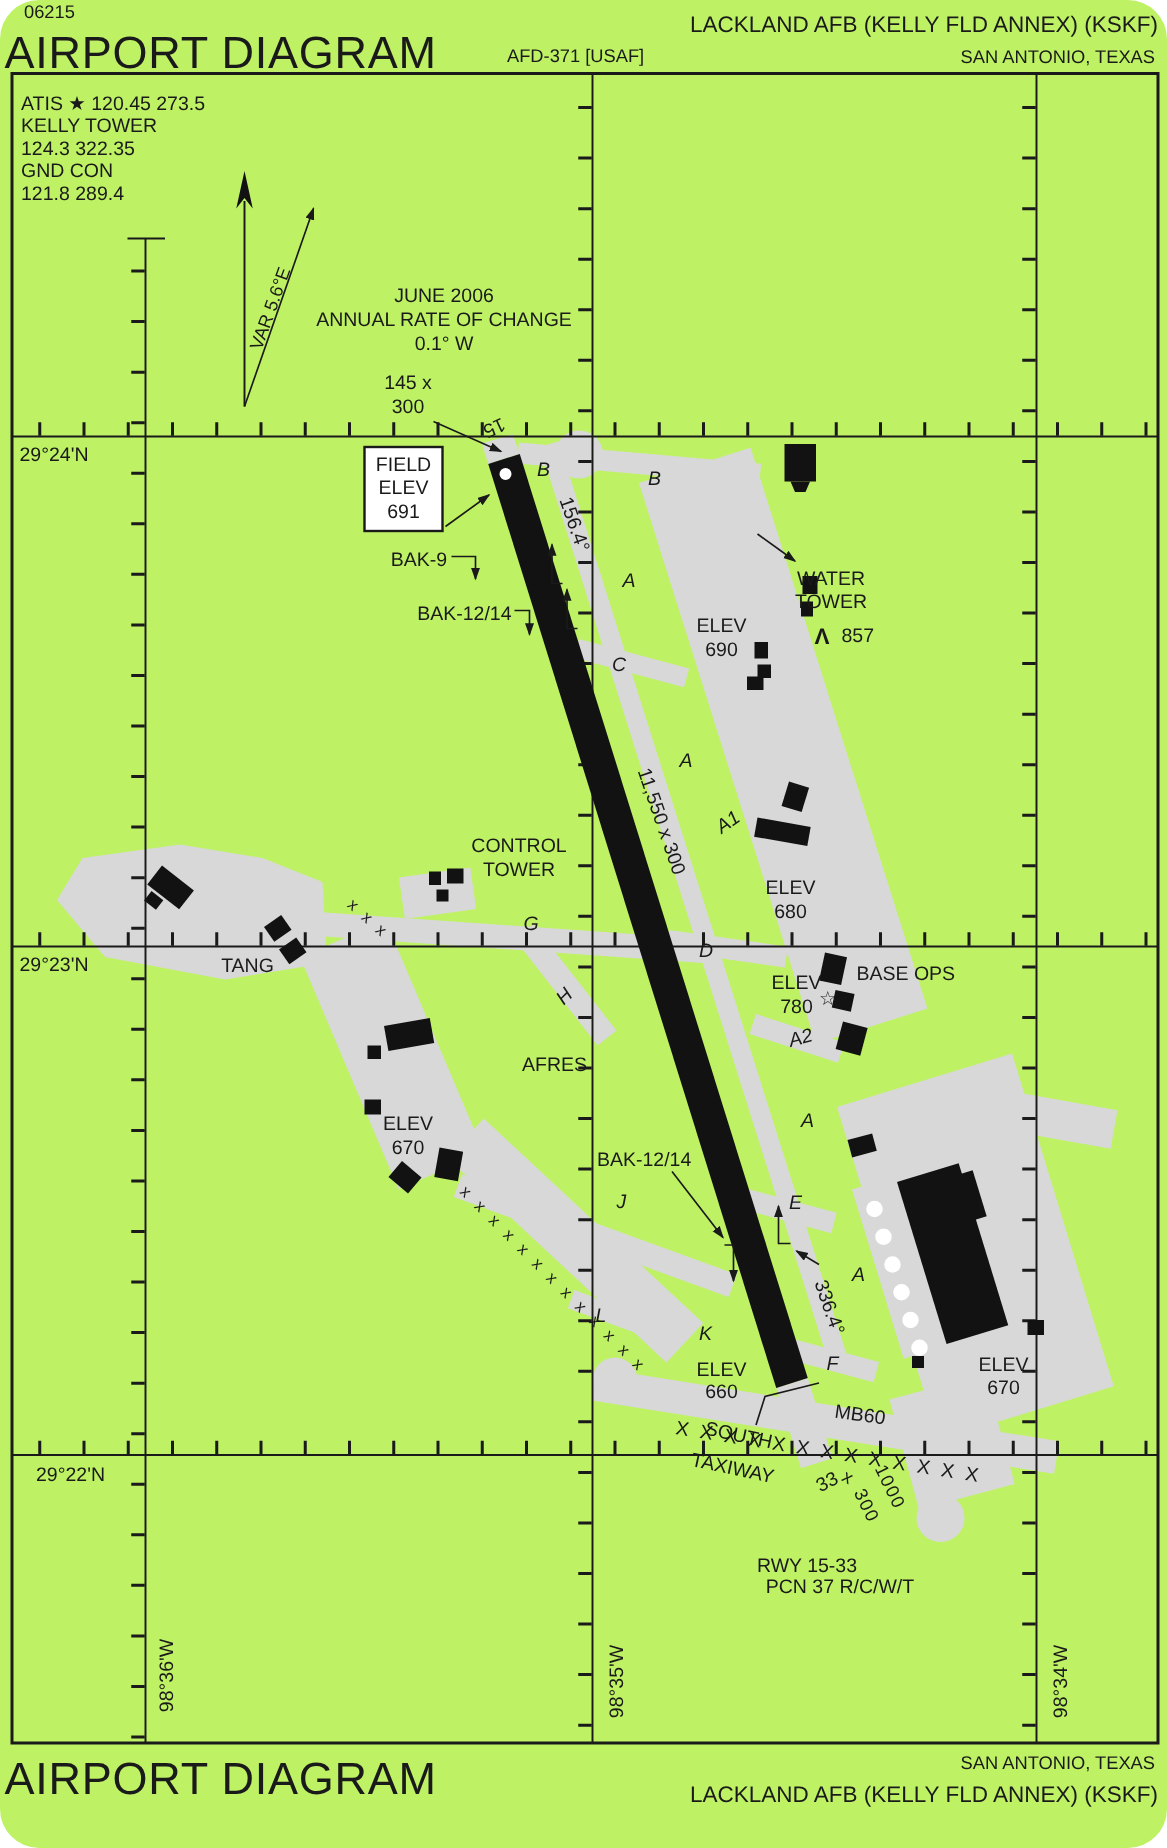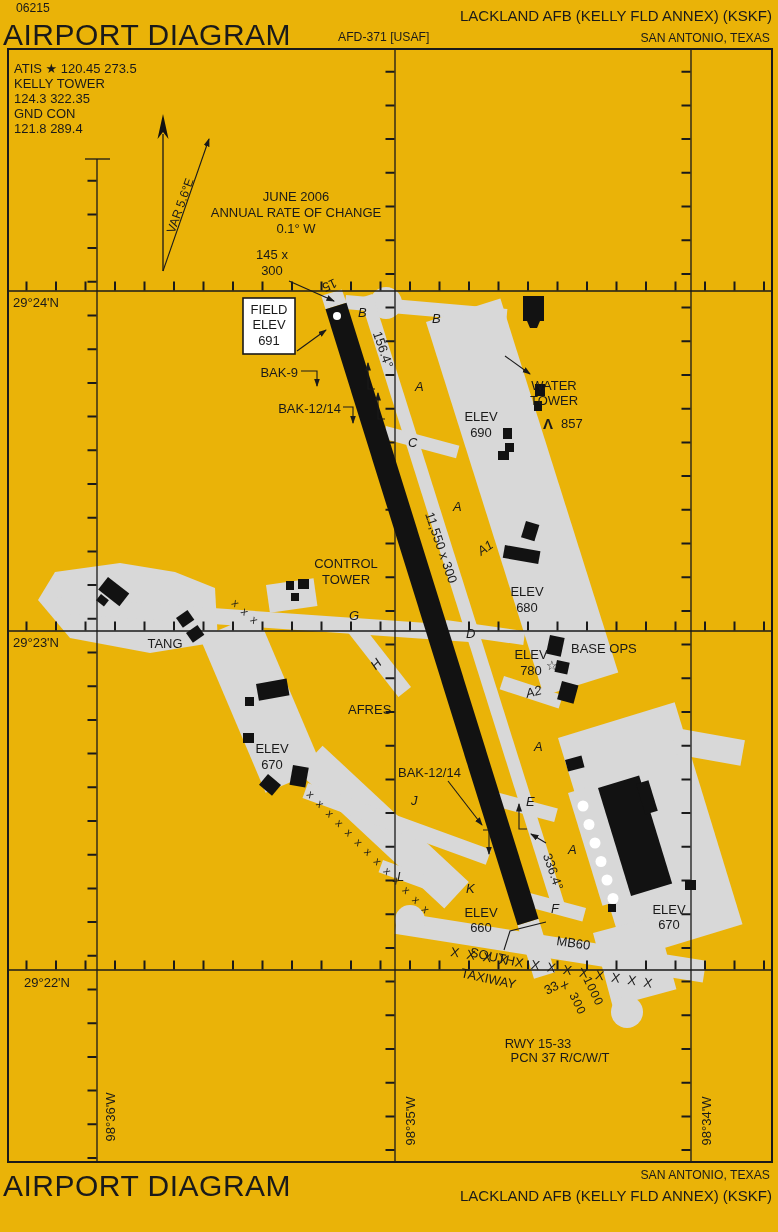--- a/index.html
+++ b/index.html
@@ -1,17 +1,17 @@
 <!DOCTYPE html>
 <html><head>
 <meta charset="utf-8">
 <style>
   html,body{margin:0;padding:0;background:#fff;}
   body{font-family:"Liberation Sans", sans-serif;}
-  .page{position:relative;width:778px;height:1232px;background:#eab308;}
+  .page{position:relative;width:778px;height:1232px;background:#bef264;border-radius:26px;}
   svg text{fill:#1a1a1a;font-family:"Liberation Sans", sans-serif;}
   .ln{stroke:#1a1a1a;stroke-width:1.3;fill:none;}
   .thin{stroke:#1a1a1a;stroke-width:1.1;fill:none;}
   .tick-h{stroke:#1a1a1a;stroke-width:9;fill:none;}
   .gray{fill:#d8d8d8;stroke:none;}
   .blk{fill:#121212;stroke:none;}
   .t13{font-size:13px;}
   .t12{font-size:12.2px;}
   .twy{font-size:13px;font-style:italic;}
   .big{font-size:30px;letter-spacing:0.5px;}

